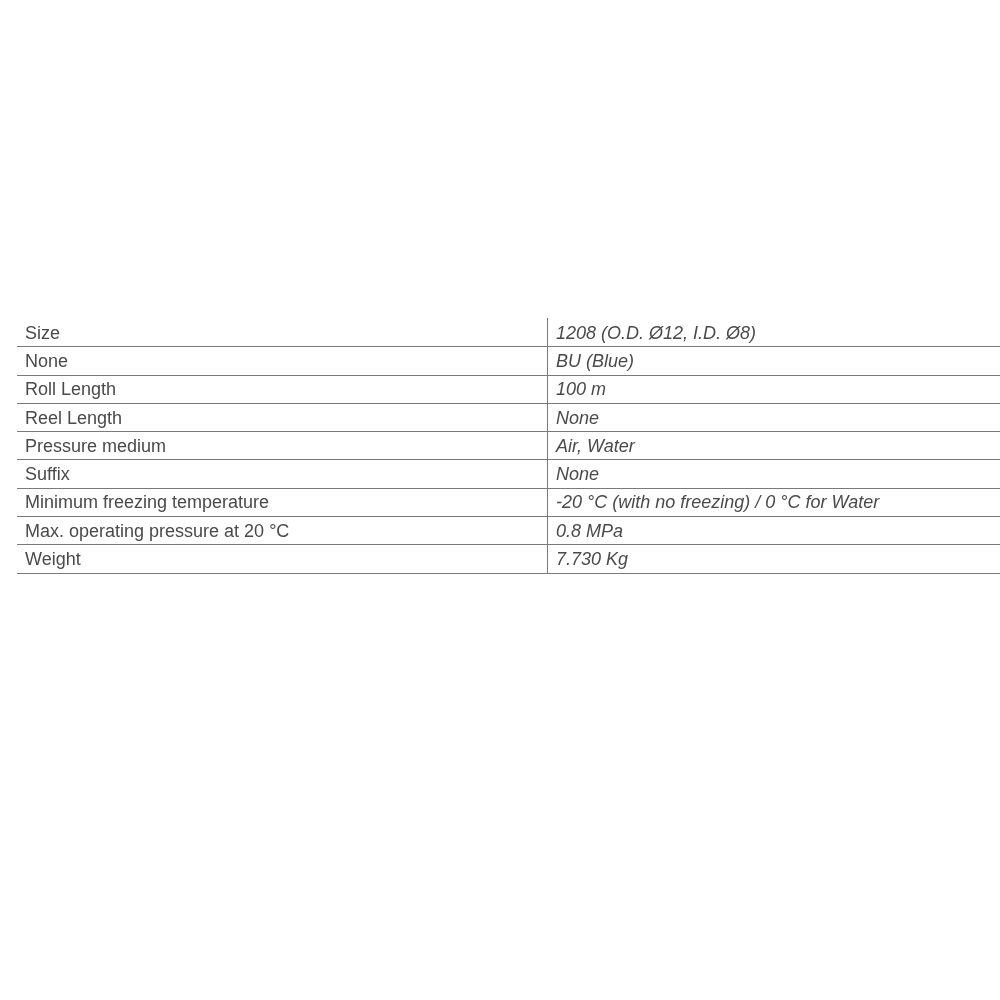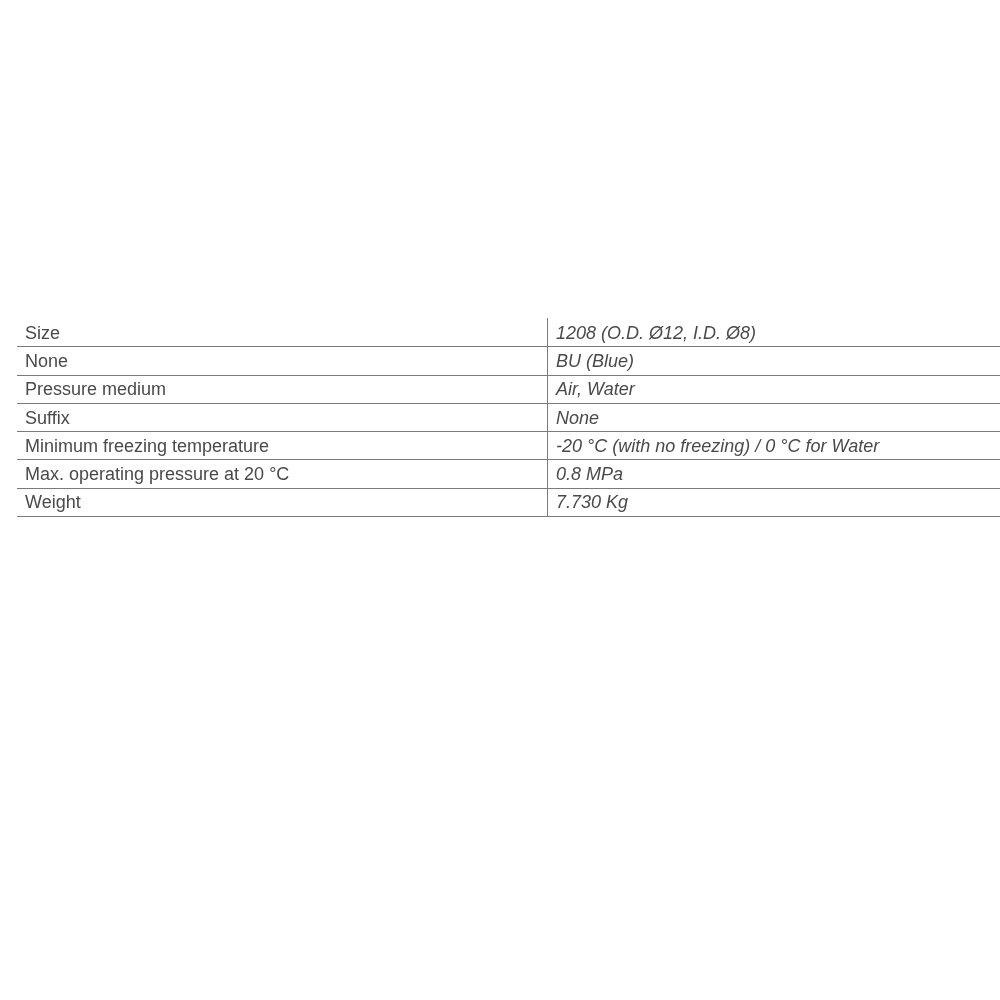--- a/index.html
+++ b/index.html
@@ -55,20 +55,28 @@
     <tbody>
       <tr>
         <td class="label">Size</td>
         <td class="value">1208 (O.D. Ø12, I.D. Ø8)</td>
       </tr>
       <tr>
         <td class="label">None</td>
         <td class="value">BU (Blue)</td>
       </tr>
       <tr>
+        <td class="label">Roll Length</td>
+        <td class="value">100 m</td>
+      </tr>
+      <tr>
+        <td class="label">Reel Length</td>
+        <td class="value">None</td>
+      </tr>
+      <tr>
         <td class="label">Pressure medium</td>
         <td class="value">Air, Water</td>
       </tr>
       <tr>
         <td class="label">Suffix</td>
         <td class="value">None</td>
       </tr>
       <tr>
         <td class="label">Minimum freezing temperature</td>
         <td class="value">-20 °C (with no freezing) / 0 °C  for Water</td>

